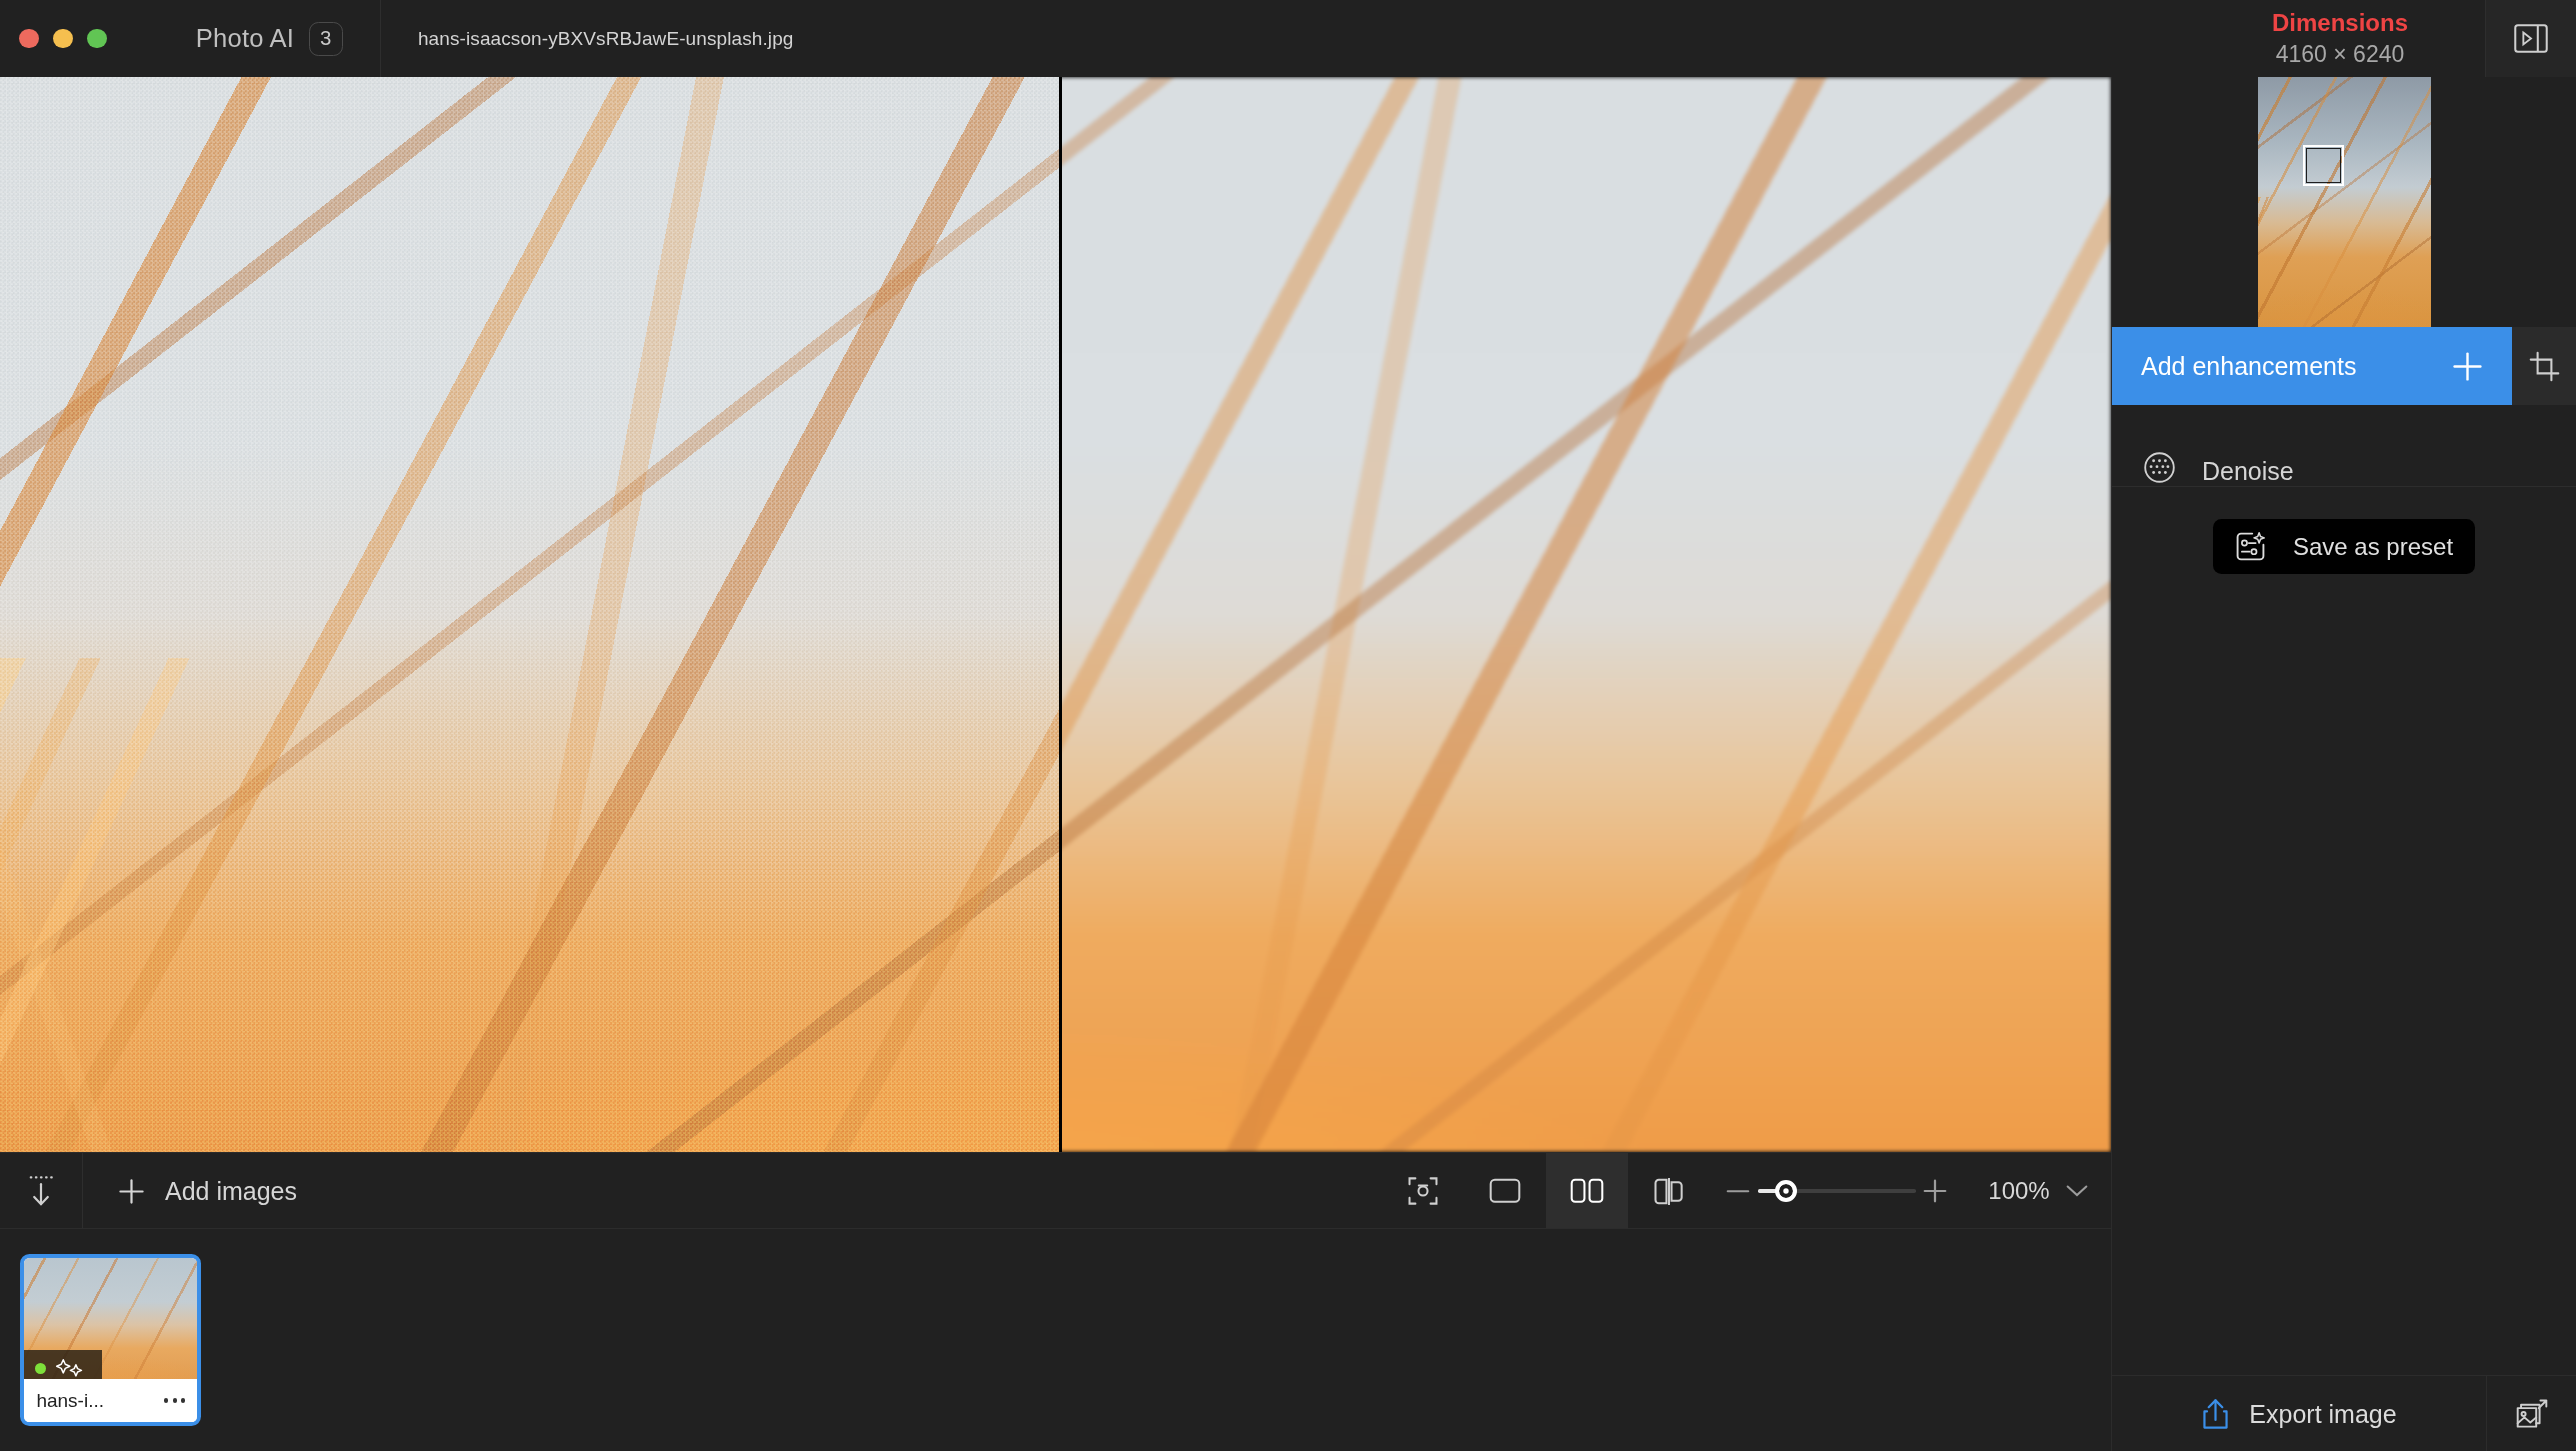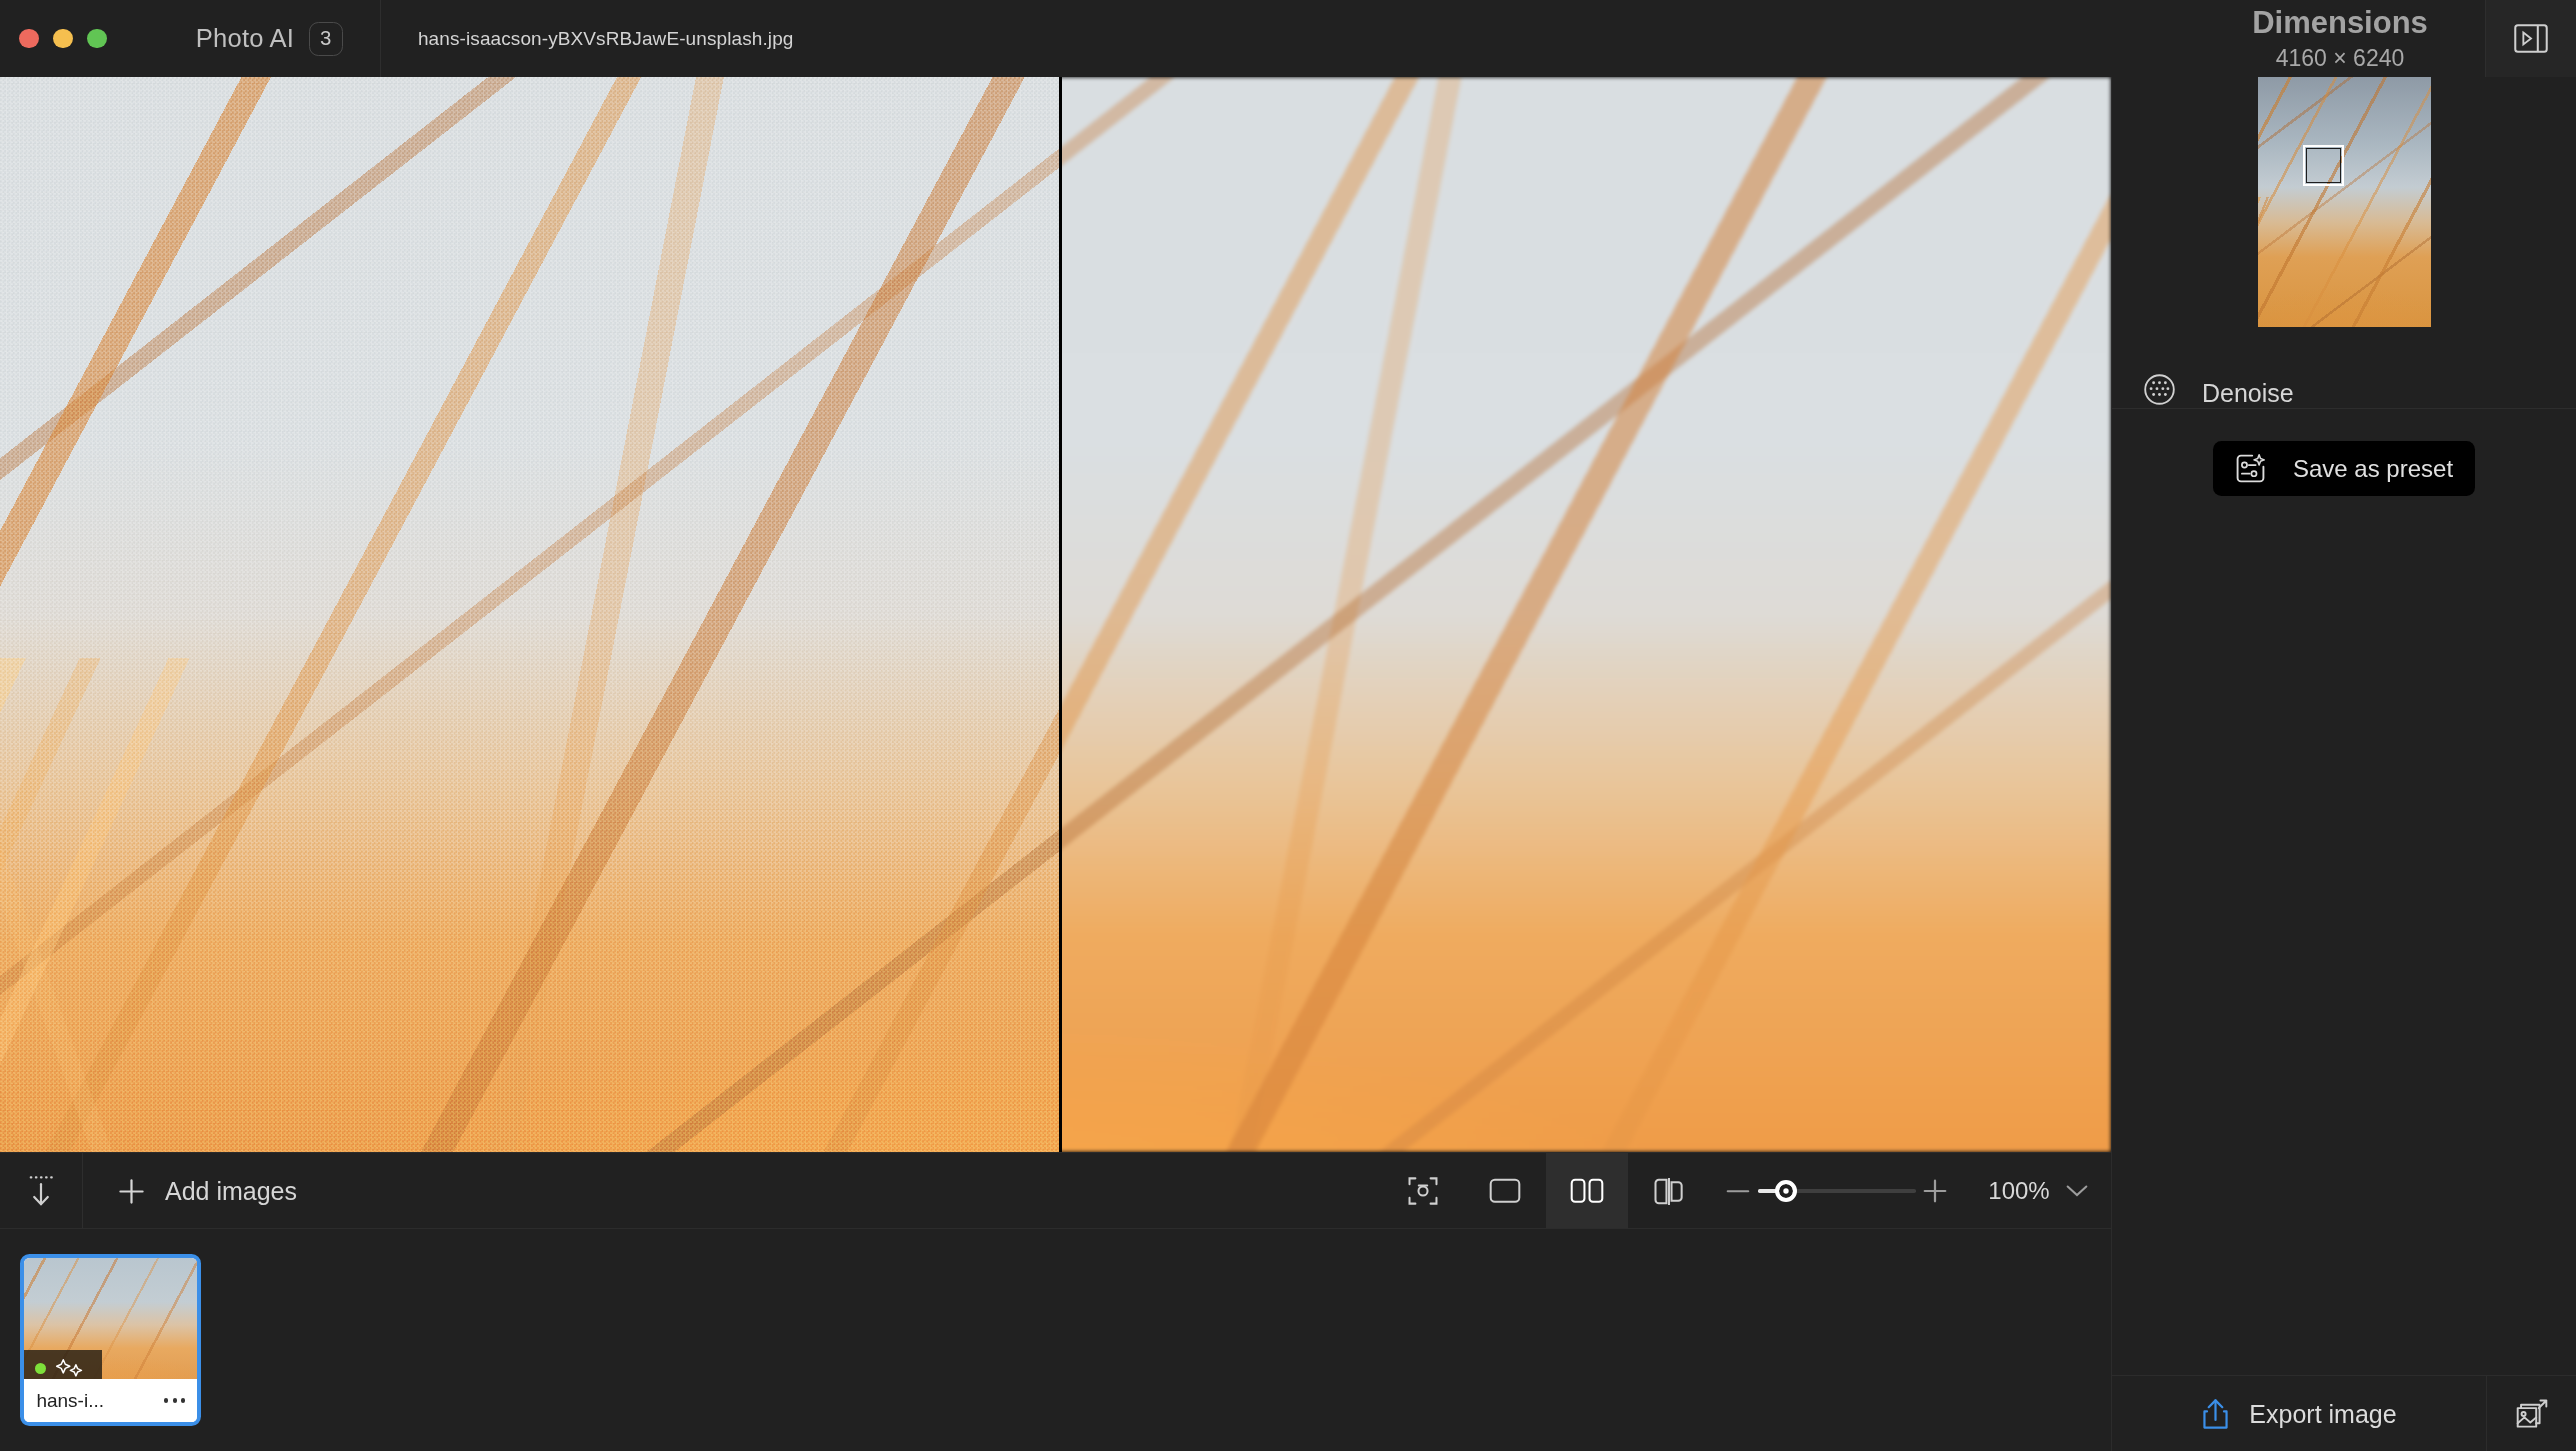--- a/index.html
+++ b/index.html
@@ -30,21 +30,21 @@
     display:flex; align-items:center; justify-content:center;
   }
   .tb-sep { width:1.3px; height:77px; background:#2e2e2e; margin-left:37px; }
   .filename { margin-left:37px; color:#d4d4d4; font-size:19px; letter-spacing:0.1px; }
 
   .dims-box {
     position:absolute; right:91px; top:0; height:77px; width:290px;
     display:flex; flex-direction:column; align-items:center; justify-content:center; gap:3.4px;
     background:#212121;
   }
-  .dims-title { color:#a3a3a3; font-size:31px; font-weight:bold; }
+  .dims-title { color:#ef4444; font-size:24px; font-weight:bold; }
   .dims-val { color:#a8a8a8; font-size:23px; }
   .panel-toggle-btn {
     position:absolute; right:0; top:0; width:91px; height:77px;
     background:#262626; display:flex; align-items:center; justify-content:center;
     border-left:1.3px solid #2e2e2e;
   }
 
   
   .canvas-wrap {
     position:absolute; left:0; top:77px; width:2111px; height:1075px;
@@ -408,20 +408,41 @@
   <div class="rightpanel">
 
     <div class="navigator">
       <div class="nav-img">
         <div class="nav-blades"></div>
         <div class="nav-dense"></div>
         <div class="nav-viewport"></div>
       </div>
     </div>
 
+    <div class="add-enh-row">
+      <div class="add-enh" style="background: rgb(59, 143, 232);">
+        <span class="lbl">Add enhancements</span>
+        <span>
+          <svg width="31" height="31" viewBox="0 0 36 36">
+            <line x1="18" y1="3" x2="18" y2="33" stroke="#fff" stroke-width="2.8" stroke-linecap="round"></line>
+            <line x1="3" y1="18" x2="33" y2="18" stroke="#fff" stroke-width="2.8" stroke-linecap="round"></line>
+          </svg>
+        </span>
+      </div>
+      <div class="crop-btn">
+        <span>
+          <svg width="31" height="31" viewBox="0 0 36 36">
+            <g stroke="#cfcfcf" stroke-width="2.4" fill="none" stroke-linecap="round">
+              <path d="M10 2 V26 H34"></path>
+              <path d="M2 10 H26 V34"></path>
+            </g>
+          </svg>
+        </span>
+      </div>
+    </div>
 
     <div class="enh-item">
       <span>
         <svg width="37" height="37" viewBox="0 0 44 44">
           <circle cx="22" cy="22" r="17" fill="none" stroke="#d0d0d0" stroke-width="2.2"></circle>
           <g fill="#d0d0d0">
             <circle cx="15" cy="14" r="1.7"></circle>
               <circle cx="22" cy="14" r="1.7"></circle>
               <circle cx="29" cy="14" r="1.7"></circle>
             <circle cx="12" cy="21" r="1.7"></circle>

